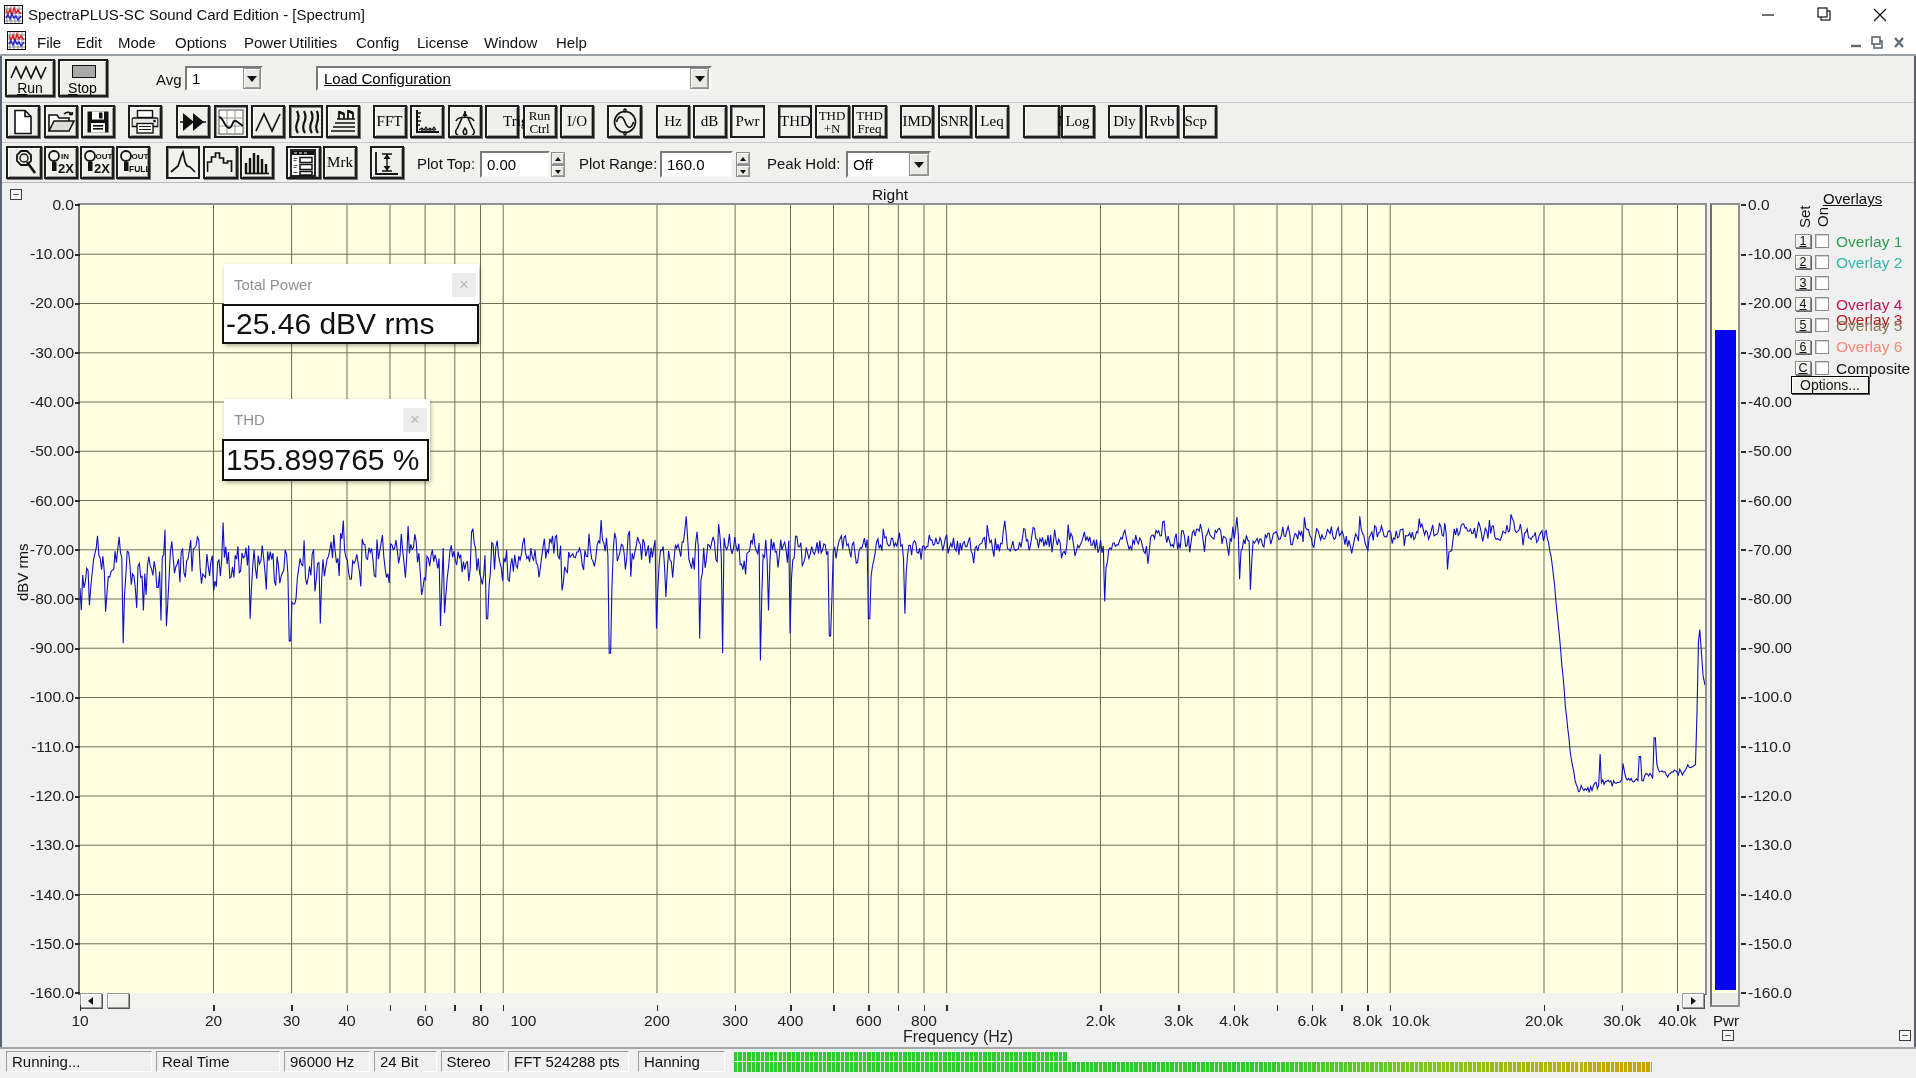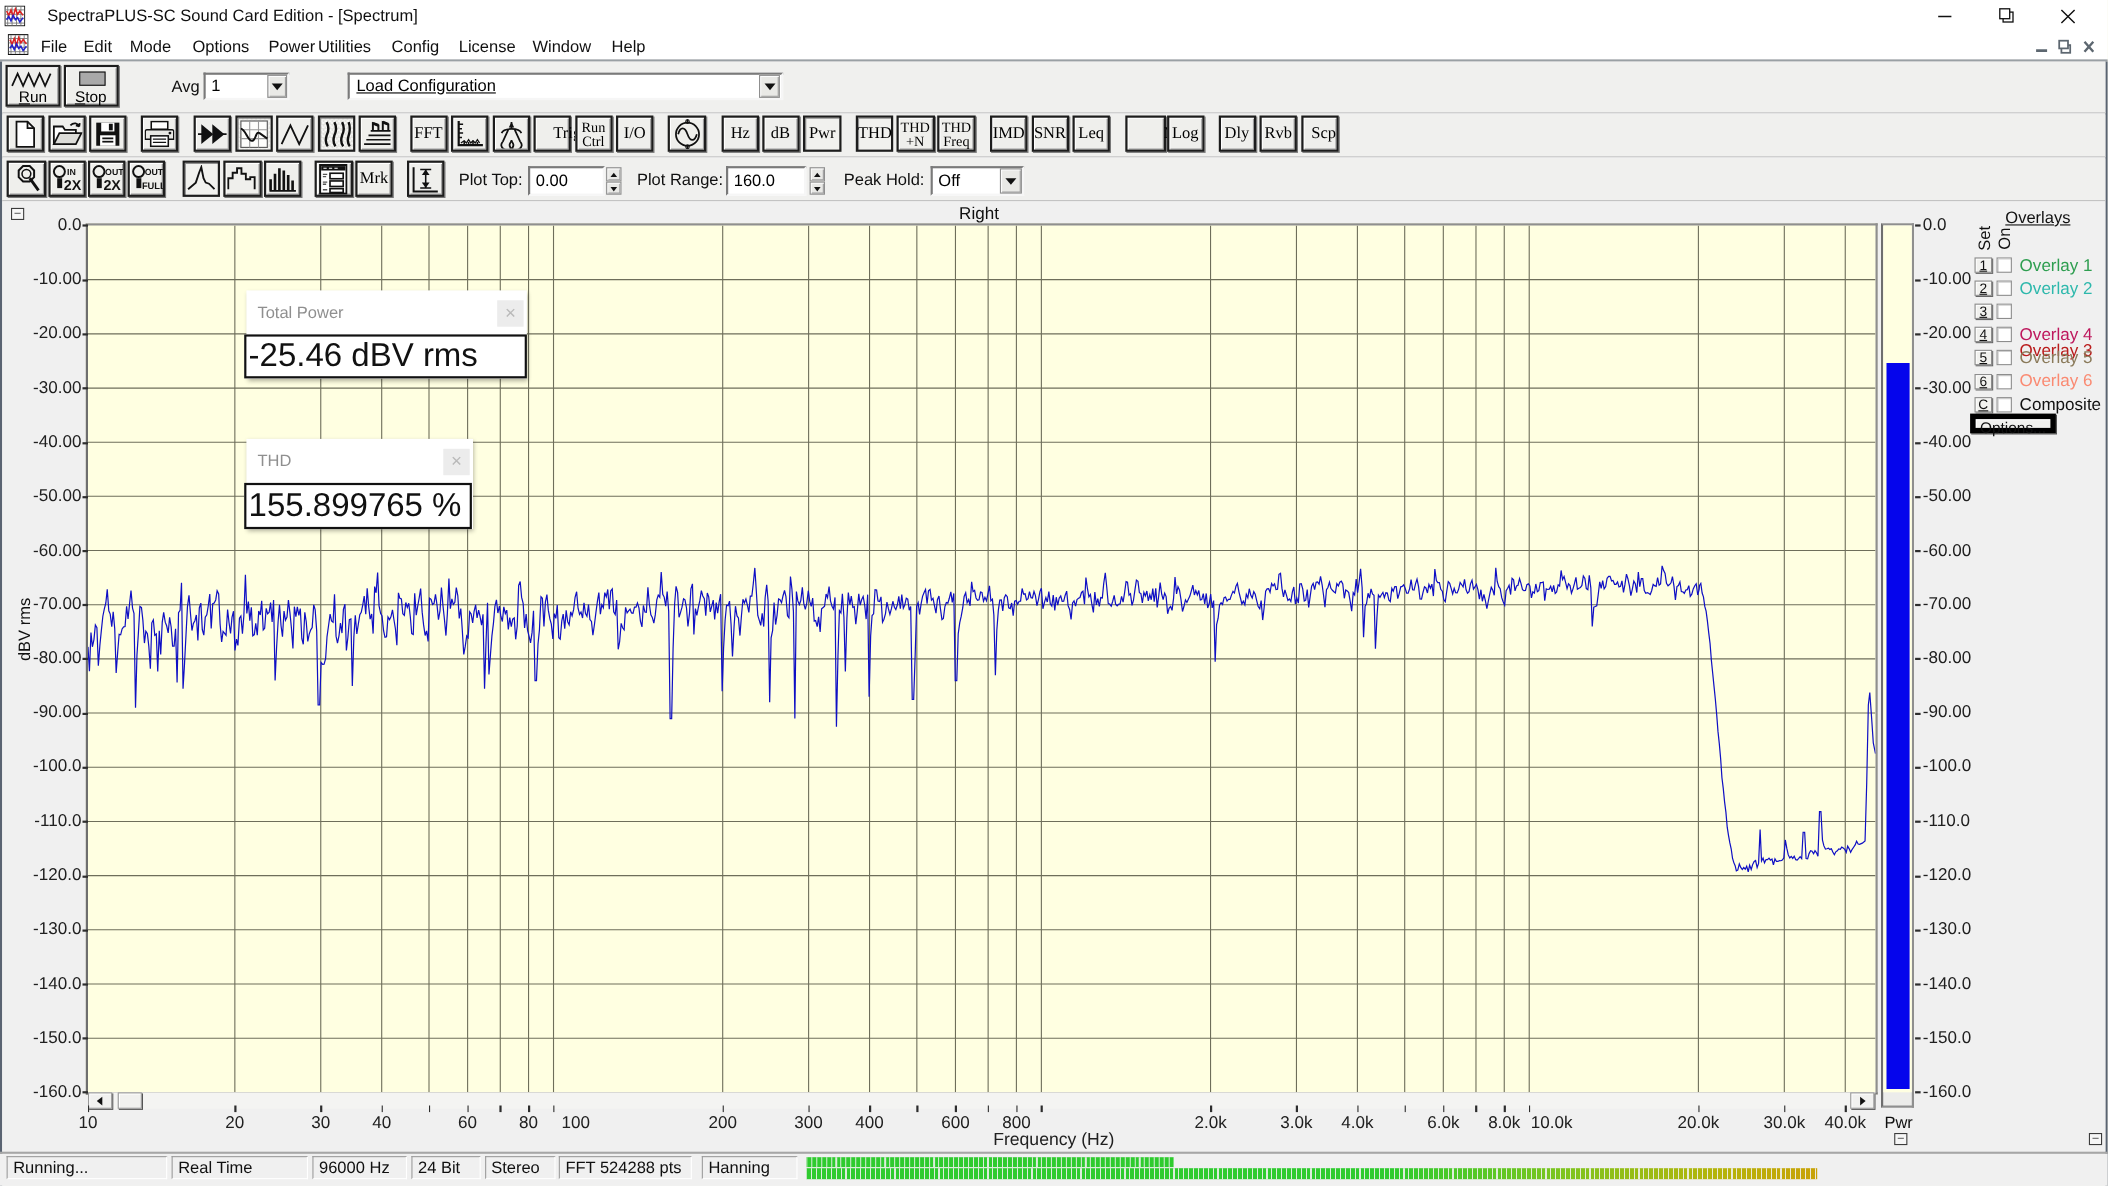--- a/index.html
+++ b/index.html
@@ -26,21 +26,21 @@
 .minus{position:absolute;box-sizing:border-box;width:12px;height:11px;border:1px solid #3c3c3c;
  background:#f6f6f6;color:#222;font-size:10px;line-height:8px;text-align:center;}
 </style></head><body>
 <div class="abs" style="left:0;top:0;width:1916px;height:30px;background:#ffffff;"></div>
 <div class="abs" style="left:4px;top:5px;width:19px;height:19px;"><svg width="19" height="19" viewBox="0 0 19 19">
 <rect x="0.5" y="0.5" width="18" height="18" fill="#fff" stroke="#111"></rect>
 <path d="M3 1 V18 M7 1 V18 M11 1 V18 M15 1 V18 M1 4 H18 M1 8 H18 M1 12 H18 M1 16 H18" stroke="#777" stroke-width="0.8" fill="none"></path>
 <path d="M2 5 L4 9 L6 4 L8 10 L10 3 L12 8 L14 5 L17 9" stroke="#d22" stroke-width="1.4" fill="none"></path>
 <path d="M2 13 L4 10 L6 14 L8 9 L10 13 L12 11 L14 15 L17 11" stroke="#22c" stroke-width="1.4" fill="none"></path>
 </svg></div>
-<div class="lbl" style="left:43px;top:6px;font-size:15px;">SpectraPLUS-SC Sound Card Edition - [Spectrum]</div>
+<div class="lbl" style="left:28px;top:6px;font-size:15px;">SpectraPLUS-SC Sound Card Edition - [Spectrum]</div>
 <svg class="abs" style="left:1755px;top:0;" width="150" height="30" viewBox="0 0 150 30">
     <line x1="7" y1="15" x2="19" y2="15" stroke="#111" stroke-width="1.2"></line>
     <rect x="66" y="11" width="9" height="9" fill="none" stroke="#111" stroke-width="1.2"></rect>
     <rect x="63" y="8" width="9" height="9" fill="#fff" stroke="#111" stroke-width="1.2"></rect>
     <path d="M119 9 L131 21 M131 9 L119 21" stroke="#111" stroke-width="1.3"></path>
   </svg>
 <div class="abs" style="left:0;top:30px;width:1916px;height:24px;background:#ffffff;"></div>
 <div class="abs" style="left:7px;top:31px;width:19px;height:19px;"><svg width="19" height="19" viewBox="0 0 19 19">
 <rect x="0.5" y="0.5" width="18" height="18" fill="#fff" stroke="#111"></rect>
 <path d="M3 1 V18 M7 1 V18 M11 1 V18 M15 1 V18 M1 4 H18 M1 8 H18 M1 12 H18 M1 16 H18" stroke="#777" stroke-width="0.8" fill="none"></path>
@@ -189,21 +189,21 @@
 <div class="tbp serif" style="left:778px;top:105px;width:34px;height:33px;font-size:15px;text-align:center;line-height:28px;">THD</div>
 <div class="tb serif" style="left:814.5px;top:105px;width:35px;height:33px;font-size:13px;text-align:center;line-height:13px;padding-top:2px;">THD<br>+N</div>
 <div class="tb serif" style="left:852px;top:105px;width:35px;height:33px;font-size:13px;text-align:center;line-height:13px;padding-top:2px;">THD<br>Freq</div>
 <div class="tb serif" style="left:900px;top:105px;width:34px;height:33px;font-size:15px;text-align:center;line-height:28px;">IMD</div>
 <div class="tb serif" style="left:937.5px;top:105px;width:34px;height:33px;font-size:15px;text-align:center;line-height:28px;">SNR</div>
 <div class="tb serif" style="left:975px;top:105px;width:34px;height:33px;font-size:15px;text-align:center;line-height:28px;">Leq</div>
 <div class="tb serif" style="left:1023px;top:105px;width:34px;height:33px;font-size:15px;text-align:center;line-height:28px;padding-left:33px;">Mac</div>
 <div class="tb serif" style="left:1060.5px;top:105px;width:34px;height:33px;font-size:15px;text-align:center;line-height:28px;">Log</div>
 <div class="tb serif" style="left:1107.5px;top:105px;width:34px;height:33px;font-size:15px;text-align:center;line-height:28px;">Dly</div>
 <div class="tb serif" style="left:1145px;top:105px;width:34px;height:33px;font-size:15px;text-align:center;line-height:28px;">Rvb</div>
-<div class="tb serif" style="left:1182.5px;top:105px;width:34px;height:33px;font-size:15px;text-align:right;line-height:28px;">Scp</div>
+<div class="tb serif" style="left:1182.5px;top:105px;width:34px;height:33px;font-size:15px;text-align:left;line-height:28px;">Scp</div>
 <div class="abs" style="left:2px;top:144px;width:1912px;height:39px;background:#f0f0ee;border-bottom:1px solid #b9b9b9;"></div>
 <div class="tb" style="left:6px;top:146px;width:36px;height:33px;">
     <svg style="position:absolute;left:50%;top:50%;transform:translate(-50%,-50%);" width="28" height="28" viewBox="0 0 28 28">
       <path d="M11 2 L17 2 L21 6 L21 12 L17 16 L11 16 L7 12 L7 6 Z" fill="none" stroke="#111" stroke-width="1.8"></path>
       <circle cx="14" cy="9" r="4" fill="none" stroke="#111" stroke-width="1.4"></circle>
       <path d="M17 13 L25 24" stroke="#111" stroke-width="2.6"></path>
     </svg>
   </div>
 <div class="tb" style="left:43.6px;top:146px;width:34.5px;height:33px;">
     <svg style="position:absolute;left:50%;top:50%;transform:translate(-50%,-50%);" width="30" height="28" viewBox="0 0 30 28">
@@ -493,21 +493,21 @@
 <div class="lbl" style="left:1836px;top:296px;font-size:15.5px;color:#be185d;">Overlay 4</div>
 <div class="abs" style="left:1795px;top:318px;width:16px;height:14px;background:#f1f1ee;border:1px solid #8d8d8d;box-shadow:inset 1px 1px 0 #fff,1px 1px 0 #666;font-size:12.5px;text-align:center;line-height:13px;color:#111;"><u>5</u></div>
 <div class="abs" style="left:1815px;top:318px;width:14px;height:14px;background:#fff;border:1px solid #8d8d8d;box-shadow:inset 1px 1px 0 #cfcfcf;"></div>
 <div class="lbl" style="left:1836px;top:317px;font-size:15.5px;color:#8a7a5a;">Overlay 5</div>
 <div class="abs" style="left:1795px;top:340px;width:16px;height:14px;background:#f1f1ee;border:1px solid #8d8d8d;box-shadow:inset 1px 1px 0 #fff,1px 1px 0 #666;font-size:12.5px;text-align:center;line-height:13px;color:#111;"><u>6</u></div>
 <div class="abs" style="left:1815px;top:340px;width:14px;height:14px;background:#fff;border:1px solid #8d8d8d;box-shadow:inset 1px 1px 0 #cfcfcf;"></div>
 <div class="lbl" style="left:1836px;top:338px;font-size:15.5px;color:#fa8a72;">Overlay 6</div>
 <div class="abs" style="left:1795px;top:361px;width:16px;height:14px;background:#f1f1ee;border:1px solid #8d8d8d;box-shadow:inset 1px 1px 0 #fff,1px 1px 0 #666;font-size:12.5px;text-align:center;line-height:13px;color:#111;"><u>C</u></div>
 <div class="abs" style="left:1815px;top:361px;width:14px;height:14px;background:#fff;border:1px solid #8d8d8d;box-shadow:inset 1px 1px 0 #cfcfcf;"></div>
 <div class="lbl" style="left:1836px;top:360px;font-size:15.5px;color:#111;">Composite</div>
-<div class="abs" style="left:1791px;top:376px;width:78px;height:18px;background:#f1f1ee;border:5px solid #000000;box-shadow:inset 1px 1px 0 #fff,1px 1px 0 #555;font-size:14px;text-align:center;line-height:16px;color:#111;">Options...</div>
+<div class="abs" style="left:1791px;top:376px;width:78px;height:18px;background:#f1f1ee;border:1px solid #000000;box-shadow:inset 1px 1px 0 #fff,1px 1px 0 #555;font-size:14px;text-align:center;line-height:16px;color:#111;">Options...</div>
 <div class="abs" style="left:224px;top:264px;width:255px;height:80px;background:#fff;box-shadow:1px 2px 4px rgba(0,0,0,0.3);"></div>
 <div class="lbl" style="left:234px;top:276px;font-size:15px;color:#8f8f8f;">Total Power</div>
 <div class="abs" style="left:452px;top:273px;width:24px;height:24px;background:#ececec;color:#b9b9b9;font-size:13px;text-align:center;line-height:23px;">✕</div>
 <div class="abs" style="left:222px;top:303.5px;width:257px;height:40.5px;background:#fff;border:2px solid #111;font-size:30px;color:#111;line-height:36px;padding-left:2px;white-space:nowrap;">-25.46 dBV rms</div>
 <div class="abs" style="left:224px;top:399px;width:206px;height:82px;background:#fff;box-shadow:1px 2px 4px rgba(0,0,0,0.3);"></div>
 <div class="lbl" style="left:234px;top:411px;font-size:15px;color:#8f8f8f;">THD</div>
 <div class="abs" style="left:403px;top:408px;width:24px;height:24px;background:#ececec;color:#b9b9b9;font-size:13px;text-align:center;line-height:23px;">✕</div>
 <div class="abs" style="left:222px;top:438.5px;width:207px;height:42.5px;background:#fff;border:2px solid #111;font-size:30px;color:#111;line-height:38px;padding-left:2px;white-space:nowrap;">155.899765 %</div>
 <div class="abs" style="left:0;top:1047px;width:1916px;height:2px;background:#a6a6a6;"></div>
 <div class="abs" style="left:0;top:1049px;width:1916px;height:29px;background:#f0f0f0;"></div>

